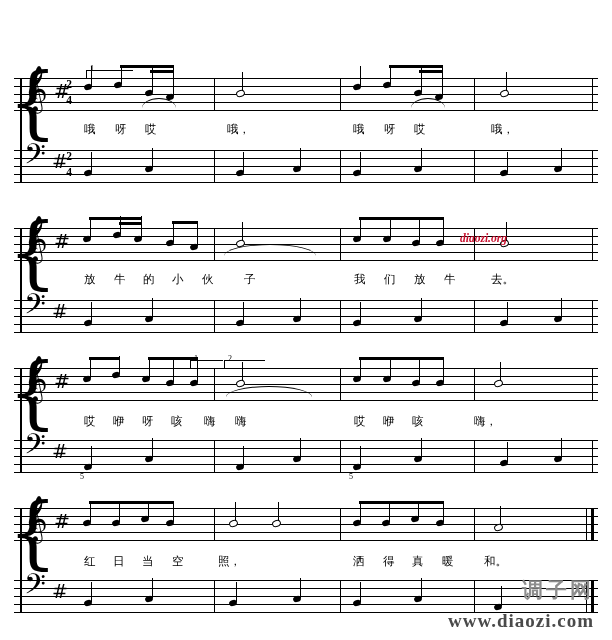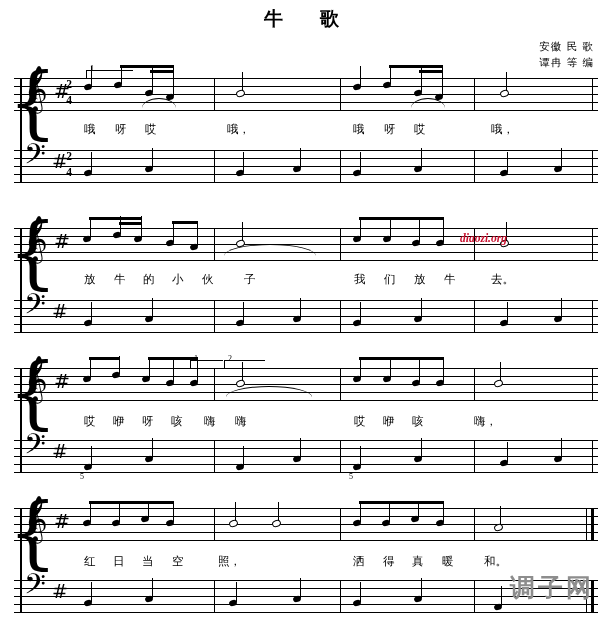--- a/index.html
+++ b/index.html
@@ -193,46 +193,41 @@
     font-size: 11.5px;
     font-weight: bold;
     font-style: italic;
     color: #c8102e;
     font-family: "Liberation Serif", serif;
   }
   .wm-big {
     position: absolute;
     right: 18px;
     bottom: 36px;
-    font-size: 25px;
+    font-size: 21px;
     font-weight: bold;
     color: #8d8d8d;
     letter-spacing: 3px;
   }
   .wm-url {
     position: absolute;
     right: 18px;
     bottom: 8px;
     font-size: 19px;
     font-weight: bold;
     color: #4a4a4a;
     letter-spacing: 1px;
     font-family: "Liberation Serif", serif;
   }
 </style>
 </head>
 <body>
 
 <div class="page">
 
-  <div class="title">牛　歌</div>
-  <div class="credits">
-    <div>安徽 民 歌</div>
-    <div>谭冉 等 编</div>
-  </div>
 
   <div class="system" style="top:78px;">
     <div class="brace" style="top:-4px;">{</div>
     <div class="sysbar" style="top:0px;height:104px;left:6px;"></div>
 
     <div class="staff" style="top:0px;">
       <div class="line l0"></div>
         <div class="line l1"></div>
         <div class="line l2"></div>
         <div class="line l3"></div>
@@ -604,14 +599,15 @@
     <div class="lyric" style="left:158px;top:46px;">空</div>
     <div class="lyric" style="left:204px;top:46px;">照，</div>
     <div class="lyric" style="left:339px;top:46px;">洒</div>
     <div class="lyric" style="left:369px;top:46px;">得</div>
     <div class="lyric" style="left:398px;top:46px;">真</div>
     <div class="lyric" style="left:428px;top:46px;">暖</div>
     <div class="lyric" style="left:470px;top:46px;">和。</div>
   </div>
 
   <div class="wm-big">调子网</div>
+  <div class="wm-url">www.diaozi.com</div>
 
 </div>
 
 </body></html>

